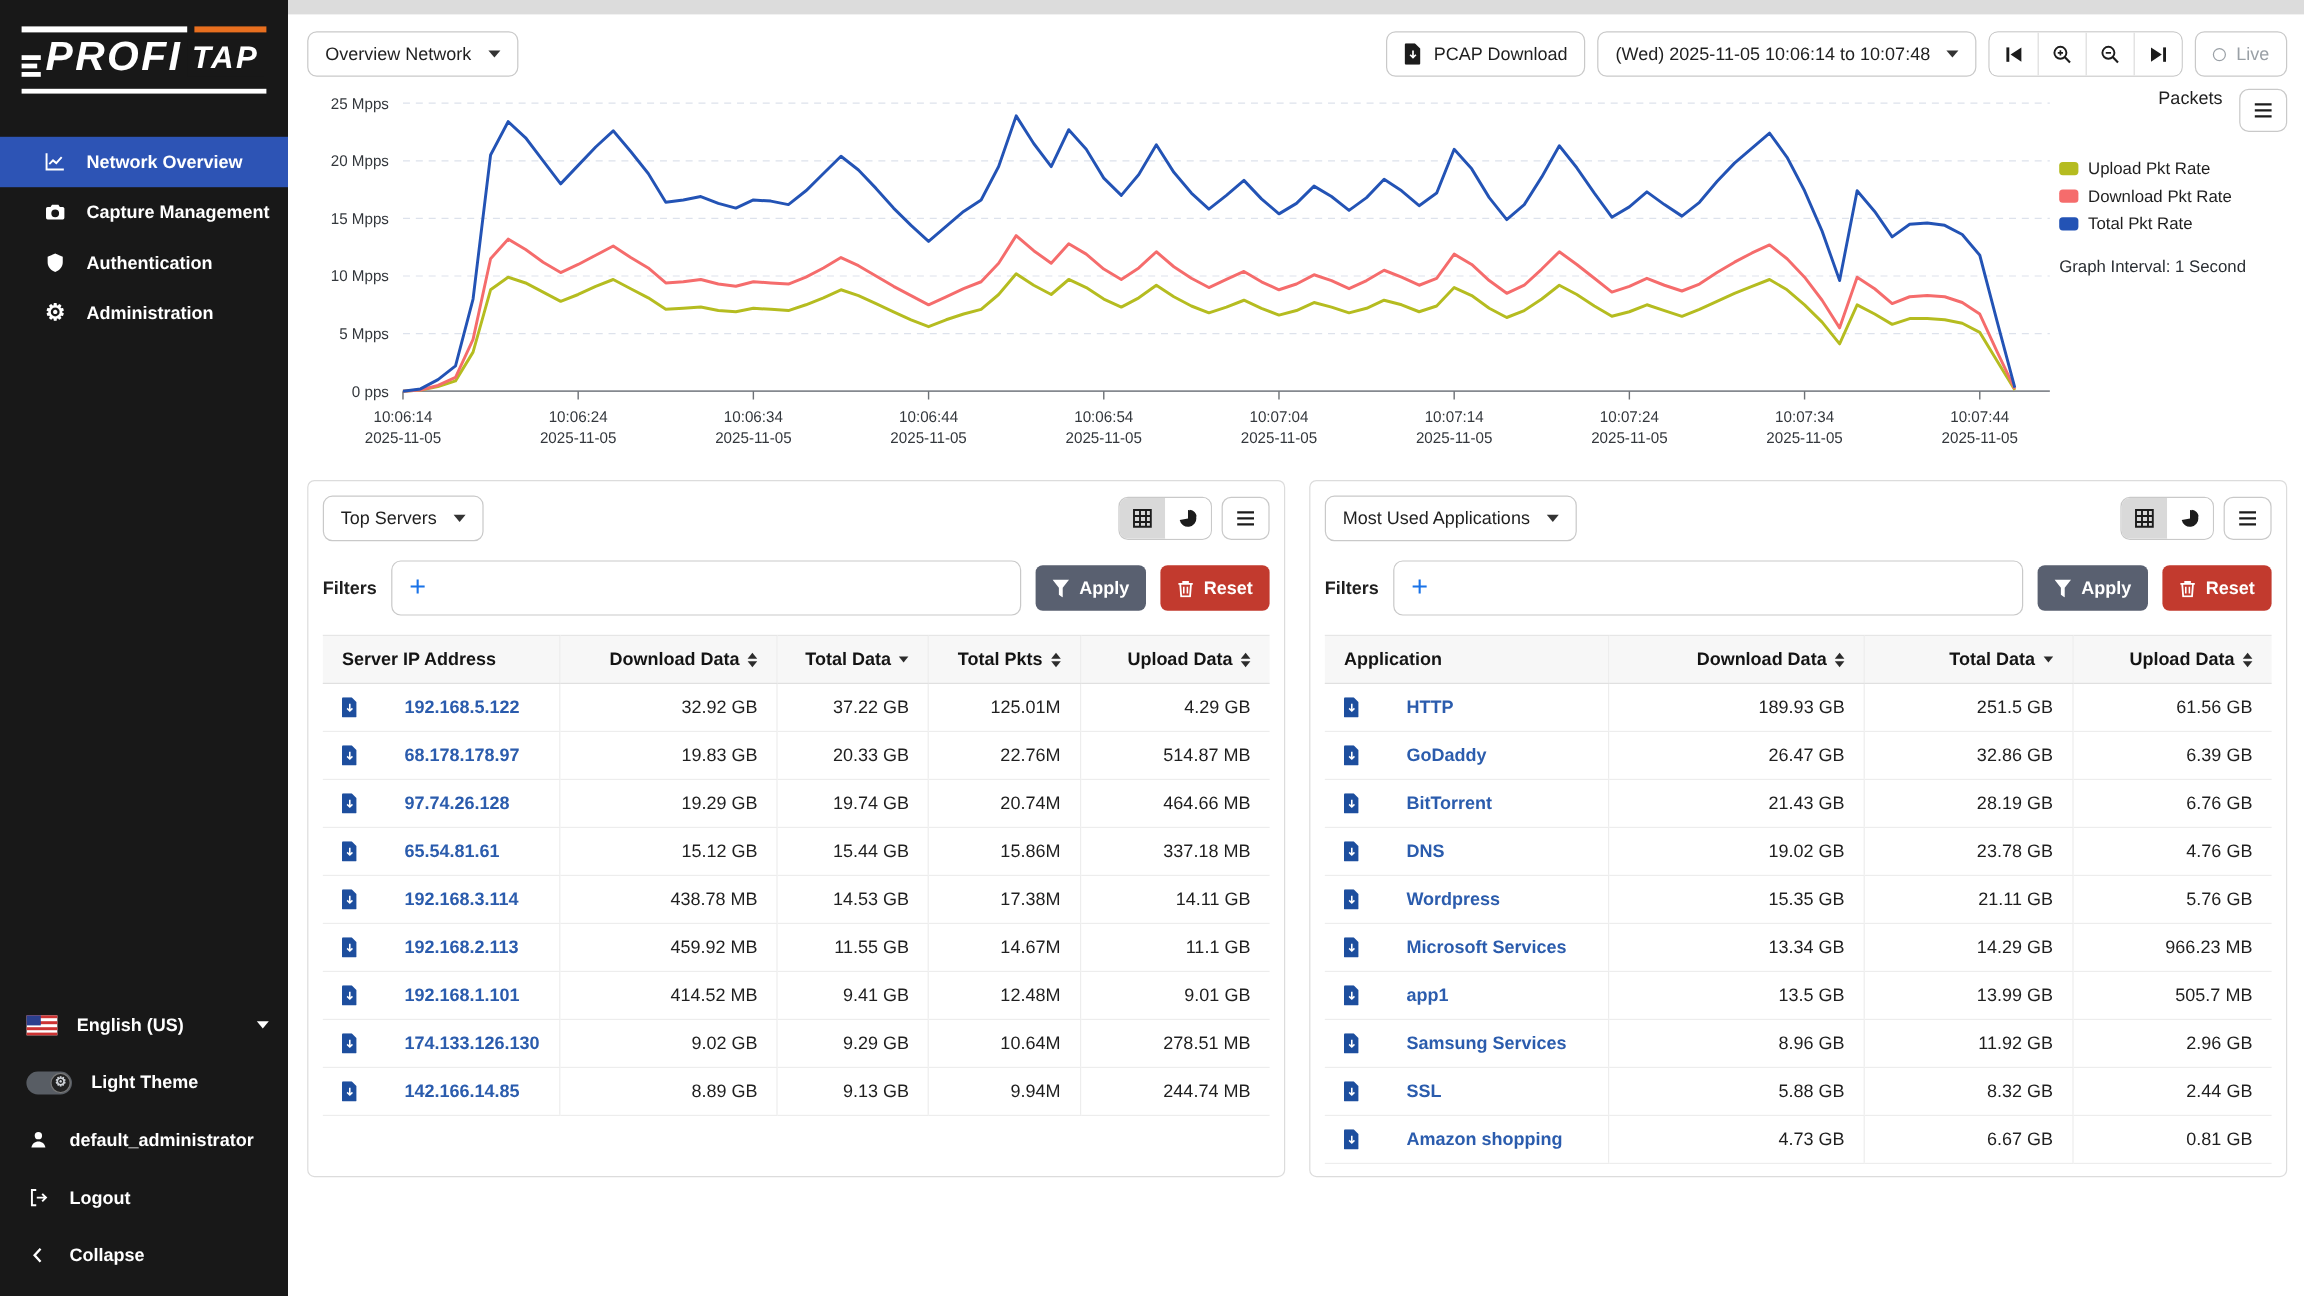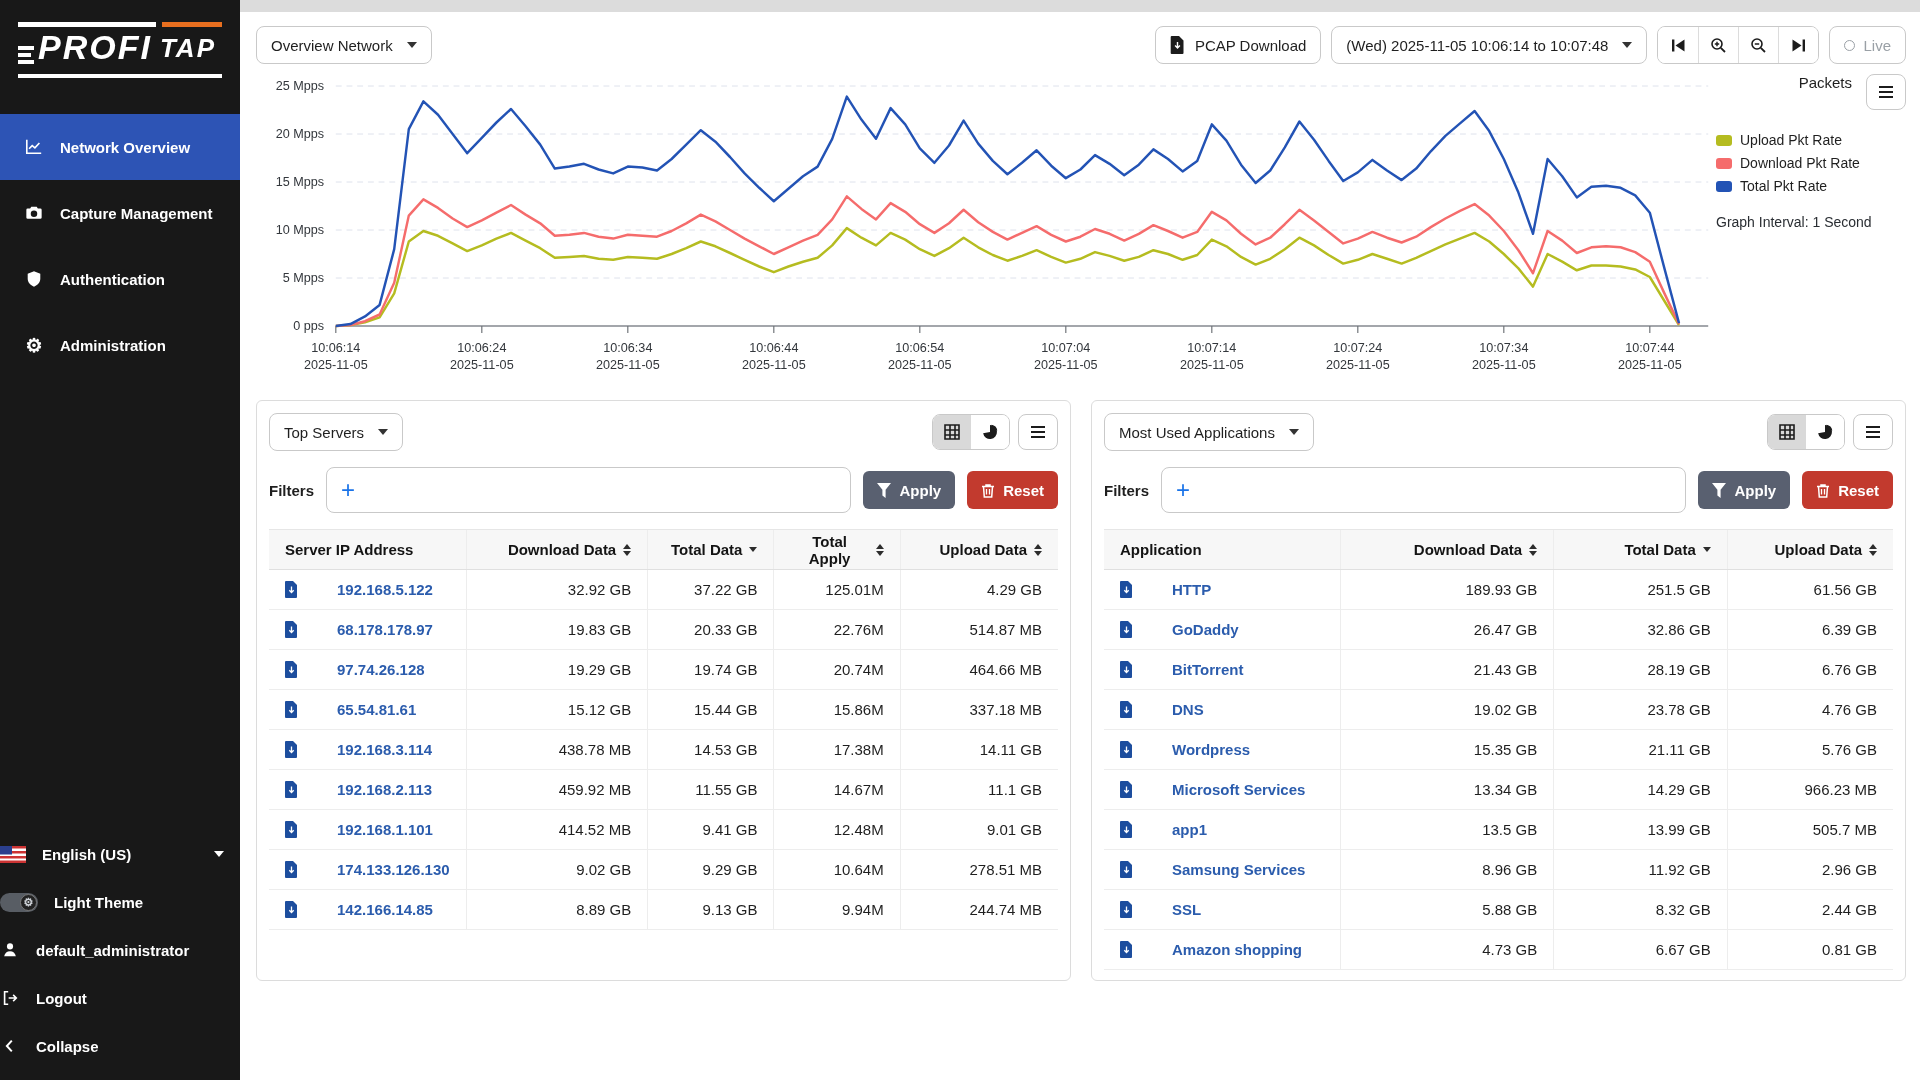--- a/index.html
+++ b/index.html
@@ -16,28 +16,28 @@
   .logo-bar-o { height:5px; background:#e86f1f; width:60px; }
   .logo-row { display:flex; align-items:flex-end; gap:4px; }
   .logo-eq { display:flex; flex-direction:column; gap:3px; width:16px; }
   .logo-eq div { height:4px; background:#fff; }
   .logo-eq div:nth-child(2){ width:80%; }
   .logo-primary { font-size:34px; font-style:italic; font-weight:700; letter-spacing:2px;
     color:#fff; line-height:1; }
   .logo-secondary { font-size:26px; font-weight:800; font-style:italic; background:#181818;
     color:#fff; padding:0 4px; letter-spacing:2px; }
   .nav { margin-top:26px; }
-  .nav-item { height:66px; display:flex; align-items:center; gap:16px; padding-left:24px;
+  .nav-item { height:42px; display:flex; align-items:center; gap:16px; padding-left:36px;
     font-size:15px; font-weight:600; cursor:pointer; color:#fff; }
   .nav-item.active { background:#2d54b5; }
   .nav-icon { width:20px; height:20px; display:flex; align-items:center; justify-content:center; }
   .nav-icon svg { width:18px; height:18px; fill:none; stroke:#fff; stroke-width:1.8; }
   .nav-icon .filled { fill:#fff; stroke:none; }
   .sidebar-spacer { flex:1; }
-  .foot-item { height:48px; display:flex; align-items:center; gap:16px; 
+  .foot-item { height:48px; display:flex; align-items:center; gap:16px; padding-left:22px;
     font-size:15px; font-weight:600; cursor:pointer; position:relative; }
   .foot-item .caret-right { position:absolute; right:16px; }
   .flag { width:26px; height:17px; }
   .toggle { width:38px; height:19px; background:#585d64; border-radius:10px; position:relative; }
   .toggle-knob { position:absolute; right:1px; top:1px; width:17px; height:17px; border-radius:50%;
     background:#222; border:1px solid #777; color:#cfd3d8; font-size:11px; line-height:15px; text-align:center; }
   .collapse-item { margin-bottom:10px; }
 
   
   .main { flex:1; display:flex; flex-direction:column; background:#fff; }
@@ -427,21 +427,21 @@
                 <th>
                   <div class="th-inner right">
                     <span>Total Data</span>
                     <span class="sort">
                       <span class="tri-down"></span>
                     </span>
                   </div>
                 </th>
                 <th>
                   <div class="th-inner right">
-                    <span>Total Apply</span>
+                    <span>Total Pkts</span>
                     <span class="sort">
                       <span class="tri-up"></span>
                       <span class="tri-down"></span>
                     </span>
                   </div>
                 </th>
                 <th>
                   <div class="th-inner right">
                     <span>Upload Data</span>
                     <span class="sort">

